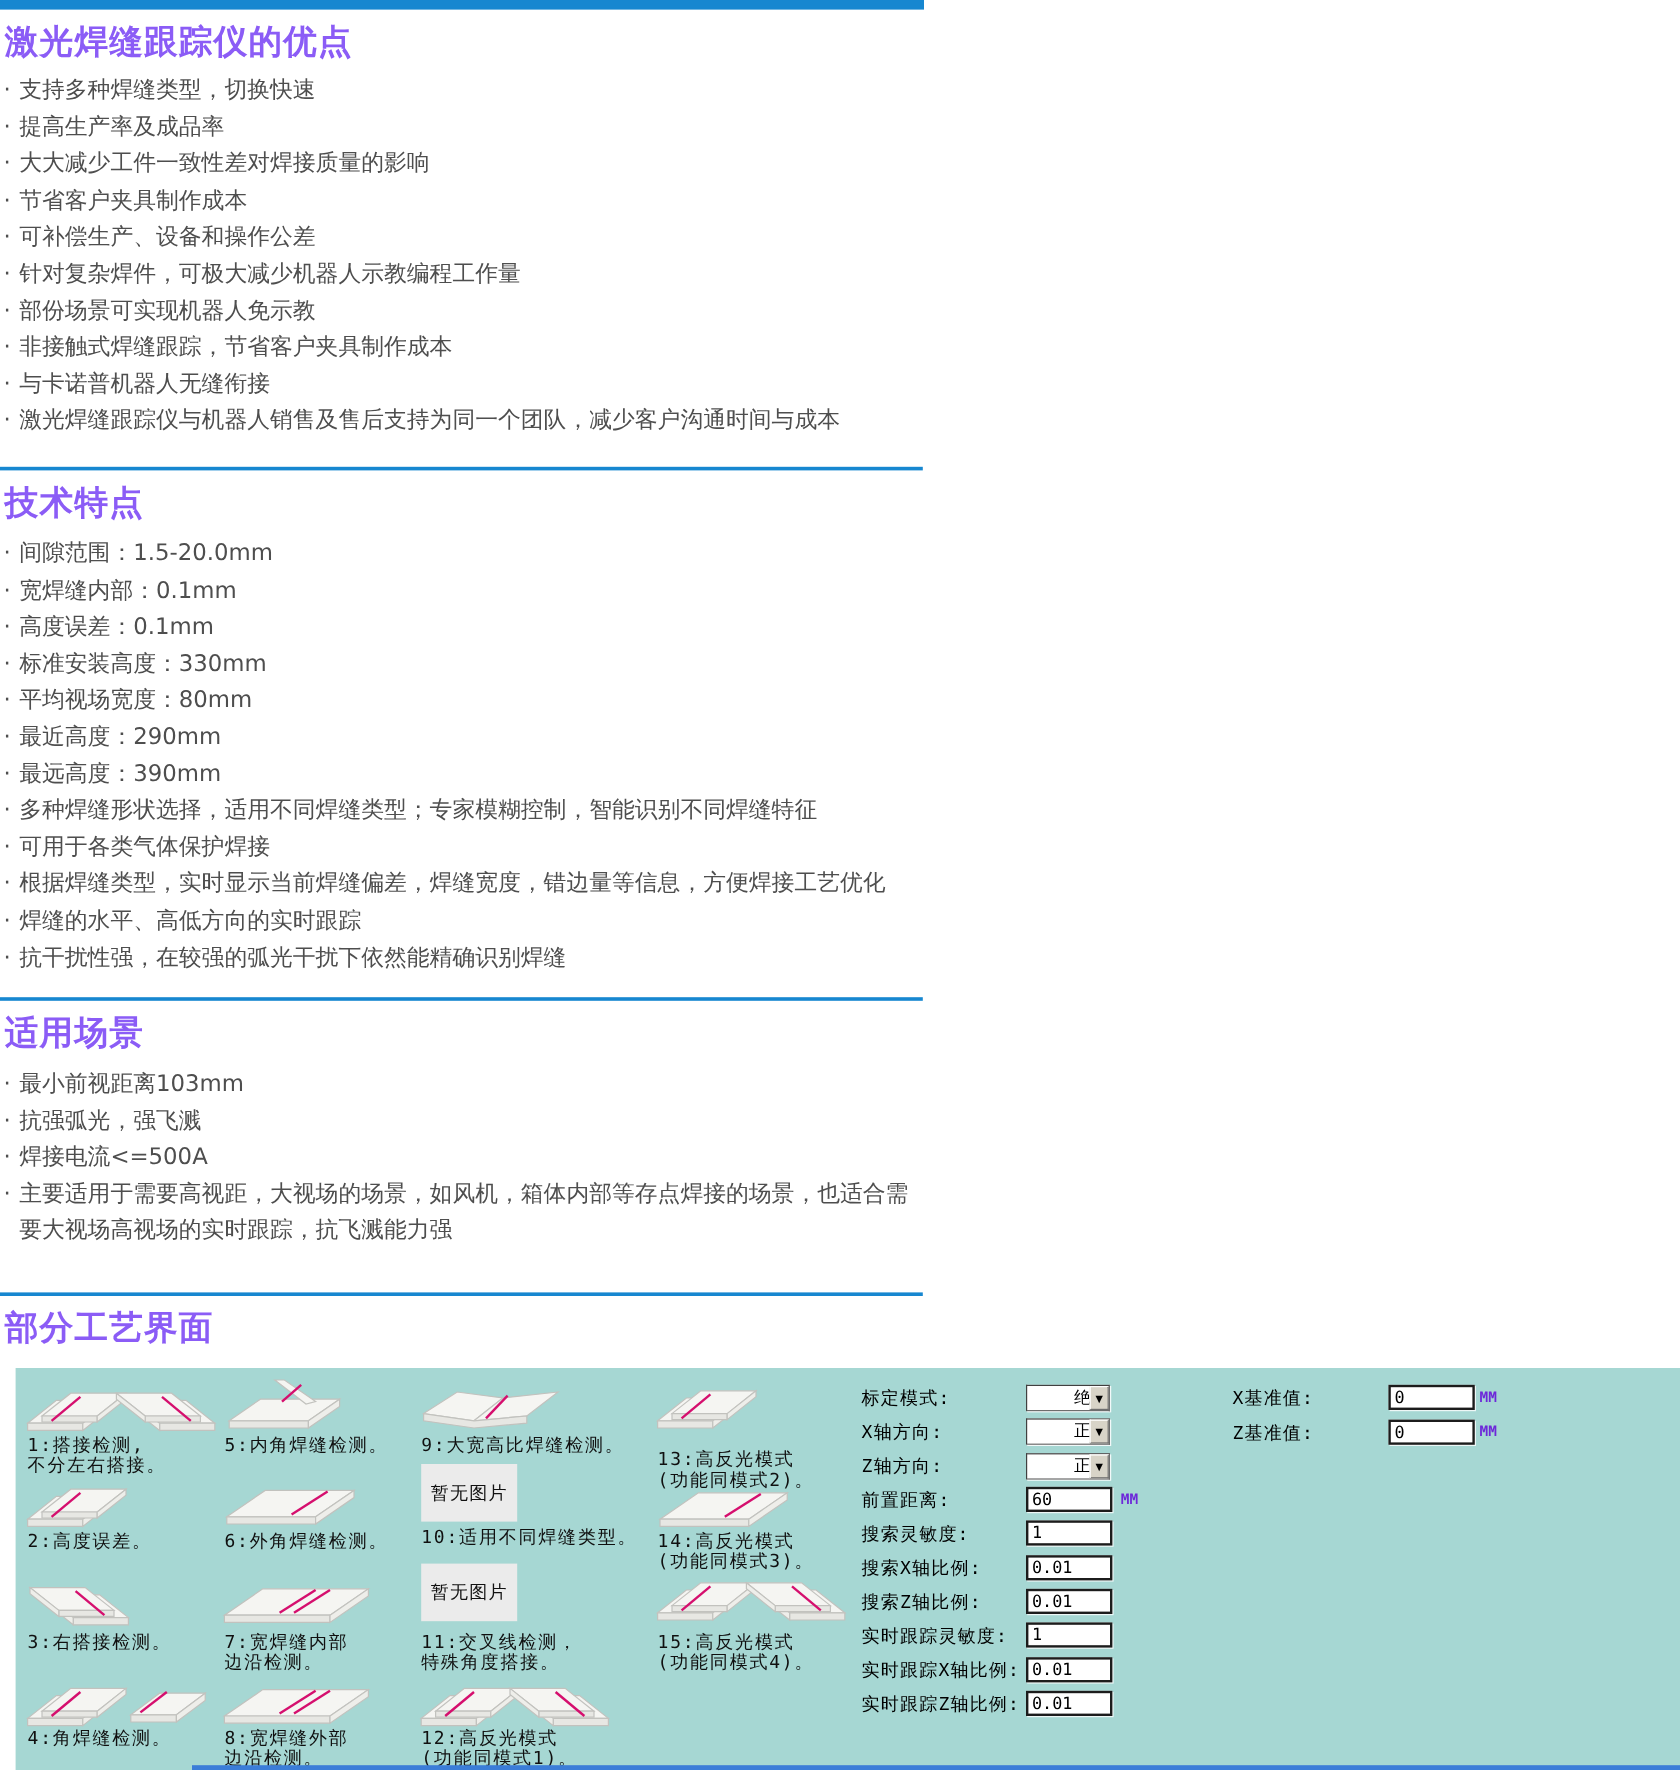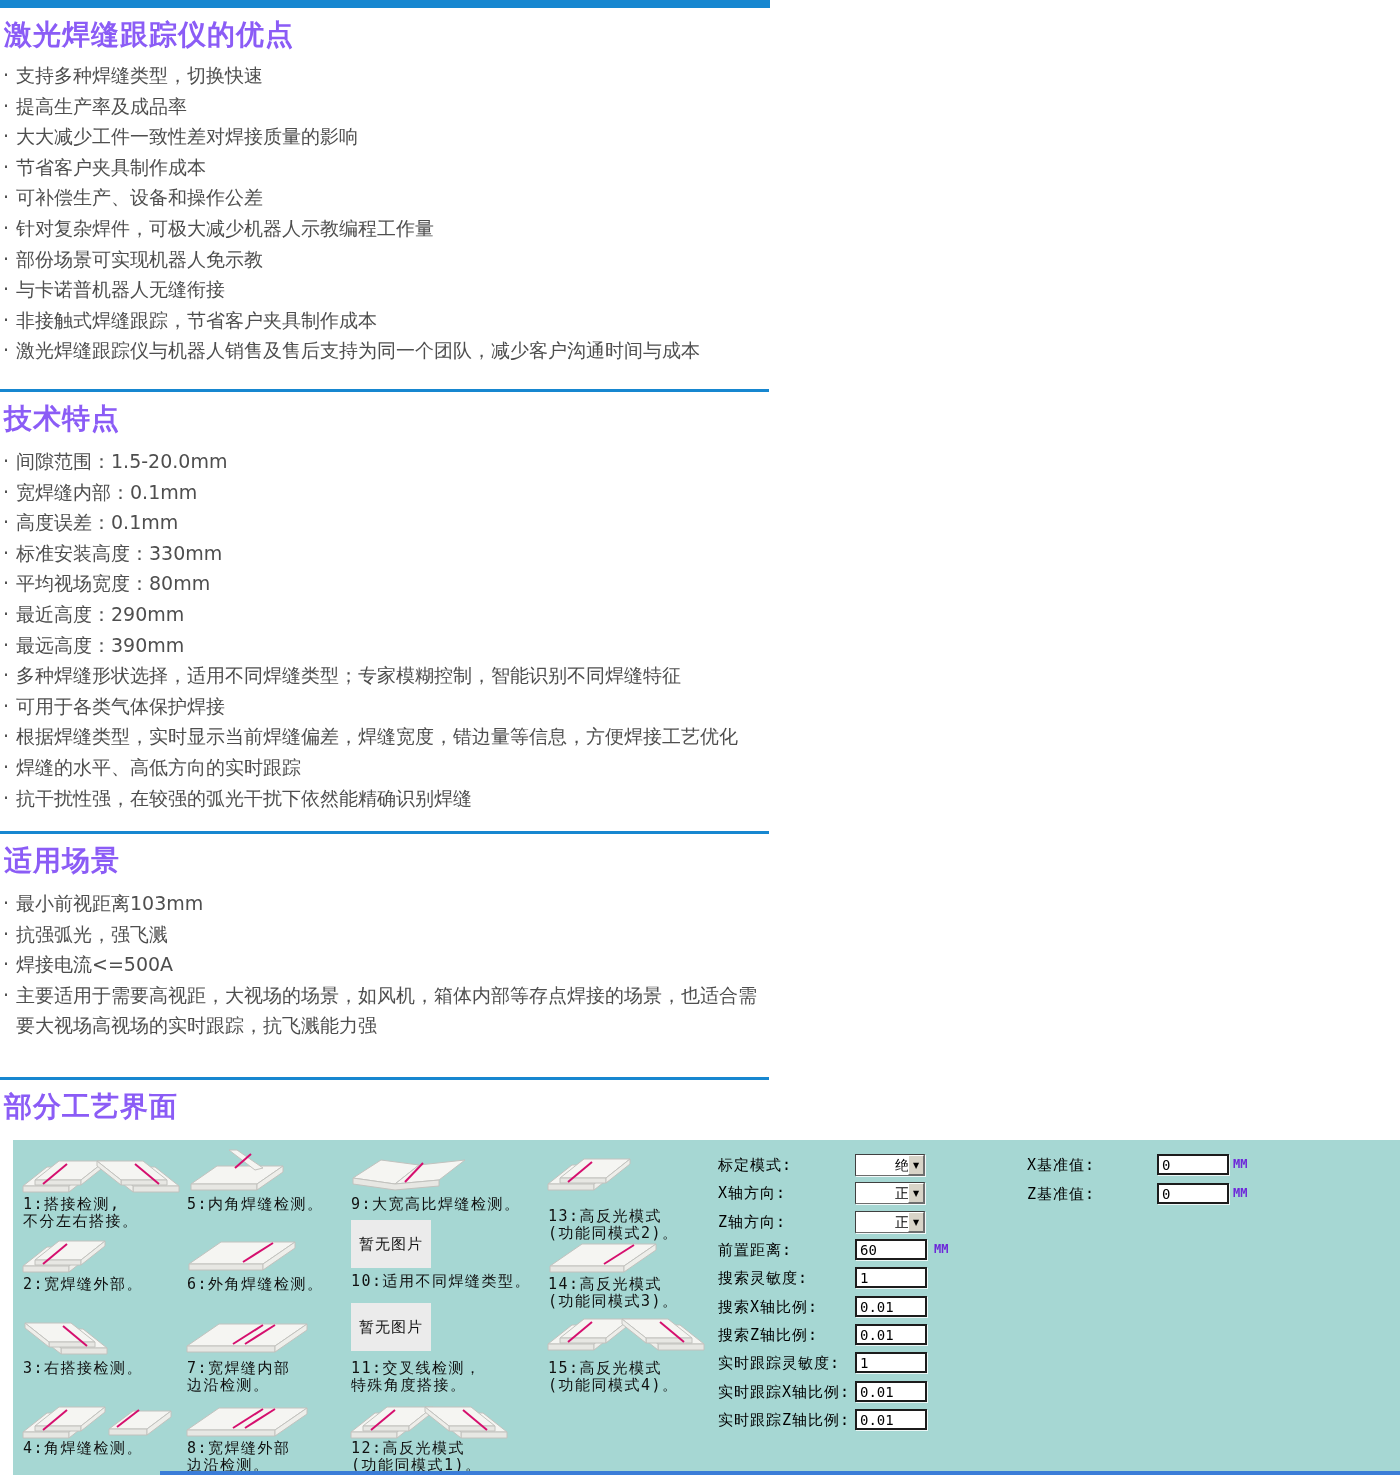--- a/index.html
+++ b/index.html
@@ -56,22 +56,22 @@
 
   <div class="section-title" style="top:16px">激光焊缝跟踪仪的优点</div>
   <ul class="blist" style="top:60px; width:775px">
     <li>支持多种焊缝类型，切换快速</li>
     <li>提高生产率及成品率</li>
     <li>大大减少工件一致性差对焊接质量的影响</li>
     <li>节省客户夹具制作成本</li>
     <li>可补偿生产、设备和操作公差</li>
     <li>针对复杂焊件，可极大减少机器人示教编程工作量</li>
     <li>部份场景可实现机器人免示教</li>
+    <li>非接触式焊缝跟踪，节省客户夹具制作成本</li>
     <li>与卡诺普机器人无缝衔接</li>
-    <li>非接触式焊缝跟踪，节省客户夹具制作成本</li>
     <li>激光焊缝跟踪仪与机器人销售及售后支持为同一个团队，减少客户沟通时间与成本</li>
   </ul>
 
   <div class="divider" style="top:389px"></div>
   <div class="section-title" style="top:400px">技术特点</div>
   <ul class="blist" style="top:446px; width:775px">
     <li>间隙范围：1.5-20.0mm</li>
     <li>宽焊缝内部：0.1mm</li>
     <li>高度误差：0.1mm</li>
     <li>标准安装高度：330mm</li>
@@ -133,21 +133,21 @@
             <polygon points="2,36 26,17 72,17 48,36" fill="#f5f5f2" stroke="#c2c2be" stroke-width="1"></polygon>
             <polygon points="2,36 48,36 48,42 2,42" fill="#e7e7e3" stroke="#c2c2be" stroke-width="1"></polygon>
             <polygon points="48,36 72,17 72,23 48,42" fill="#eeeeea" stroke="#c2c2be" stroke-width="1"></polygon>
             <polygon points="14,30 38,11 84,11 60,30" fill="#f5f5f2" stroke="#c2c2be" stroke-width="1"></polygon>
             <polygon points="14,30 60,30 60,35 14,35" fill="#e7e7e3" stroke="#c2c2be" stroke-width="1"></polygon>
             <polygon points="60,30 84,11 84,16 60,35" fill="#eeeeea" stroke="#c2c2be" stroke-width="1"></polygon>
             <line x1="22" y1="34" x2="46" y2="14" stroke="#d50f6e" stroke-width="2" fill="none"></line>
           </svg>
         </div>
       <div class="cap" style="top:46px">
-          <div>2:宽焊缝外部。</div>
+          <div>2:高度误差。</div>
           <div></div>
         </div>
     </div>
     <div class="weld-item" style="left:8px; top:172px">
       <div class="illus">
           <svg width="90" height="46" viewBox="0 0 90 46">
             <g transform="translate(88,0) scale(-1,1)">
               <polygon points="2,36 26,17 72,17 48,36" fill="#f5f5f2" stroke="#c2c2be" stroke-width="1"></polygon>
               <polygon points="2,36 48,36 48,42 2,42" fill="#e7e7e3" stroke="#c2c2be" stroke-width="1"></polygon>
               <polygon points="48,36 72,17 72,23 48,42" fill="#eeeeea" stroke="#c2c2be" stroke-width="1"></polygon>

